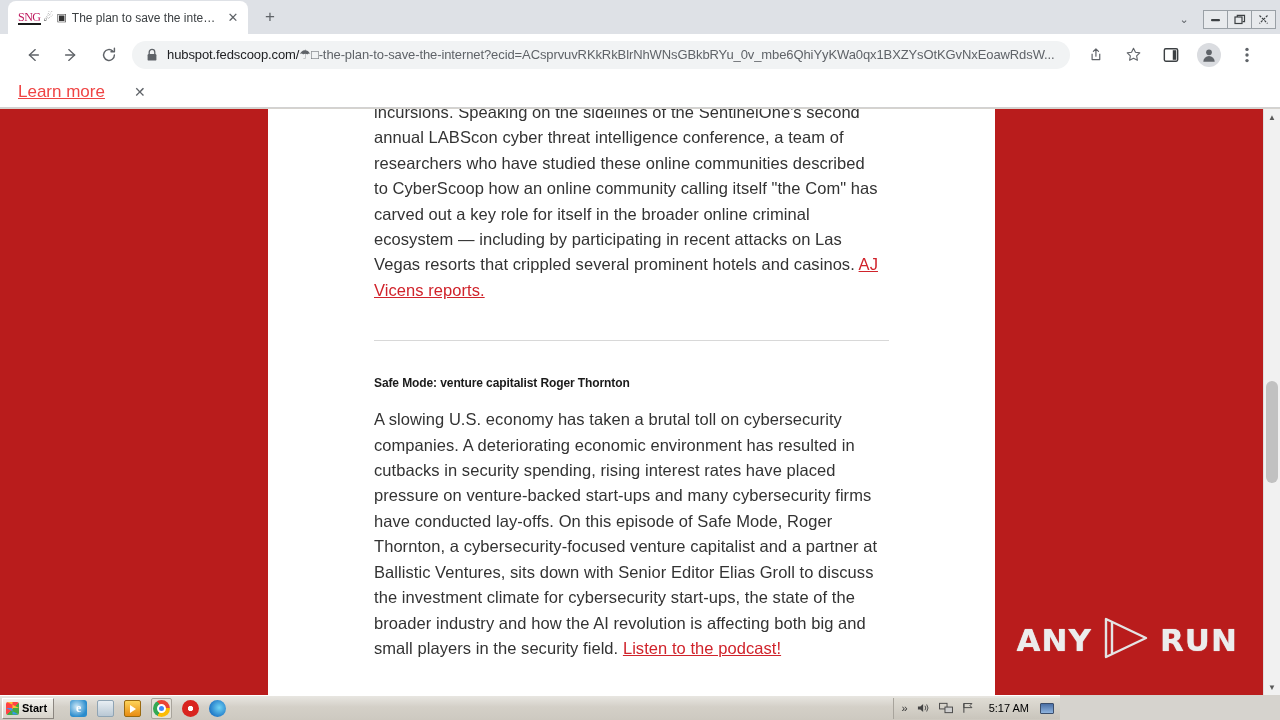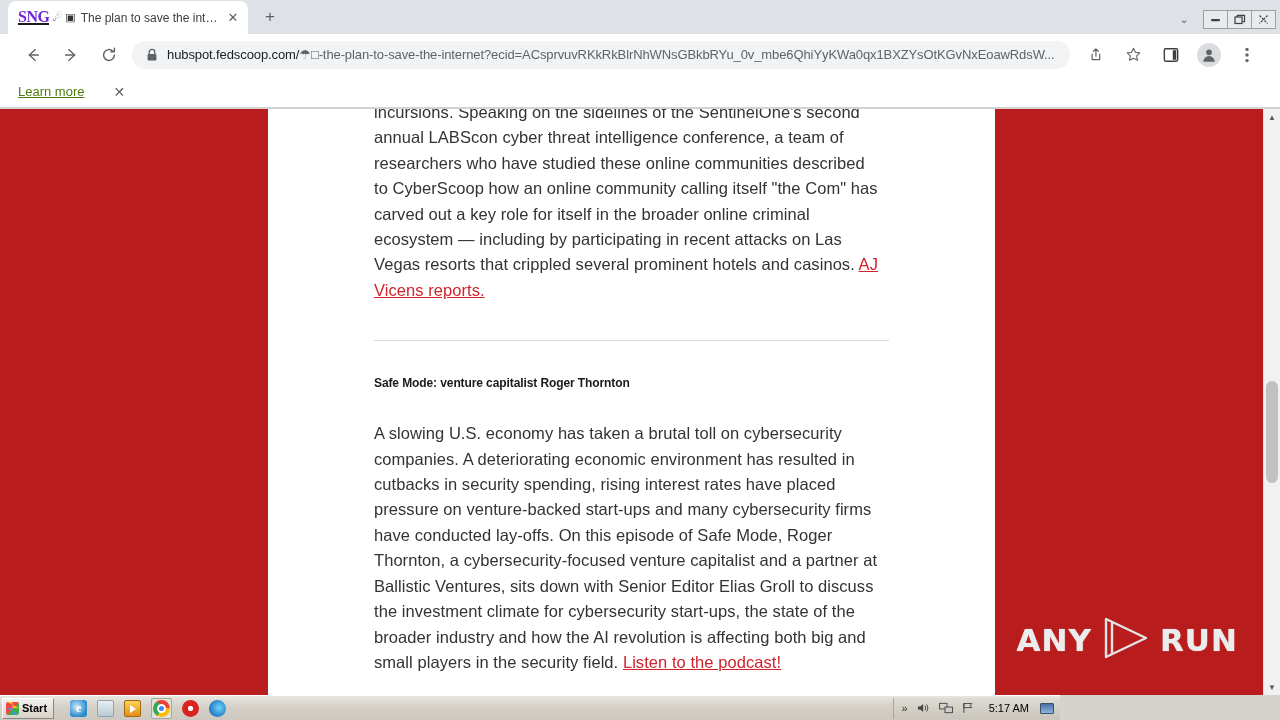--- a/index.html
+++ b/index.html
@@ -22,21 +22,21 @@
     width: 240px; height: 33px;
     background: #ffffff;
     border-radius: 8px 8px 0 0;
     display: flex; align-items: center;
     padding: 0 6px 0 10px;
     gap: 5px;
   }
   .tab-favicons { display:flex; align-items:center; gap:3px; flex: 0 0 auto; }
   .fav-sng {
     font-family: "Liberation Serif", serif;
-    font-weight: bold; font-size: 16px; color: #6d28d9;
+    font-weight: normal; font-size: 12px; color: #be185d;
     letter-spacing: -0.5px;
     border-bottom: 2px solid #1a1a1a;
     line-height: 12px;
   }
   .fav-glyph { font-size: 11px; color:#333; line-height: 1; }
   .tab-title {
     flex: 1 1 auto;
     font-size: 12px; color: #3c4043;
     white-space: nowrap; overflow: hidden; text-overflow: ellipsis;
   }
@@ -110,21 +110,21 @@
   .infobar {
     position: absolute; left:0; top: 76px; width:1280px; height: 32px;
     background: #ffffff;
     border-bottom: 1px solid #d2d2d2;
     display: flex; align-items: center;
     padding: 0 14px 0 18px;
     font-size: 12.5px; color: #202124;
   }
   .infobar .msg { flex: 1 1 auto; }
   .infobar .learn {
-    color: #4d7c0f; text-decoration: underline; font-size: 13px;
+    color: #ef4444; text-decoration: underline; font-size: 17px;
     margin-right: 26px;
   }
   .infobar .xclose { color: #5f6368; font-size: 14px; width:18px;
     display:flex; align-items:center; justify-content:center; }
 
   
   .viewport {
     position: absolute; left: 0; top: 109px; width: 1280px; height: 586px;
     background: #b91c1c;
     overflow: hidden;
@@ -150,21 +150,21 @@
     color: #d0232b; text-decoration: underline;
   }
   hr.divider {
     border: none; border-top: 1px solid #d8d8d8;
     width: 515px; margin: 37px 0 0 0;
   }
   h2.heading {
     font-size: 12px; font-weight: bold; color: #1a1a1a;
     margin: 35px 0 0 0; letter-spacing: -0.1px;
   }
-  .para2 { margin-top: 31px; }
+  .para2 { margin-top: 17px; }
 
   
   .watermark {
     position: absolute; right: 42px; bottom: 28px;
     display: flex; align-items: center; gap: 4px;
     opacity: 1;
     pointer-events: none;
   }
   .wm-text {
     font-family: "DejaVu Sans", sans-serif;

